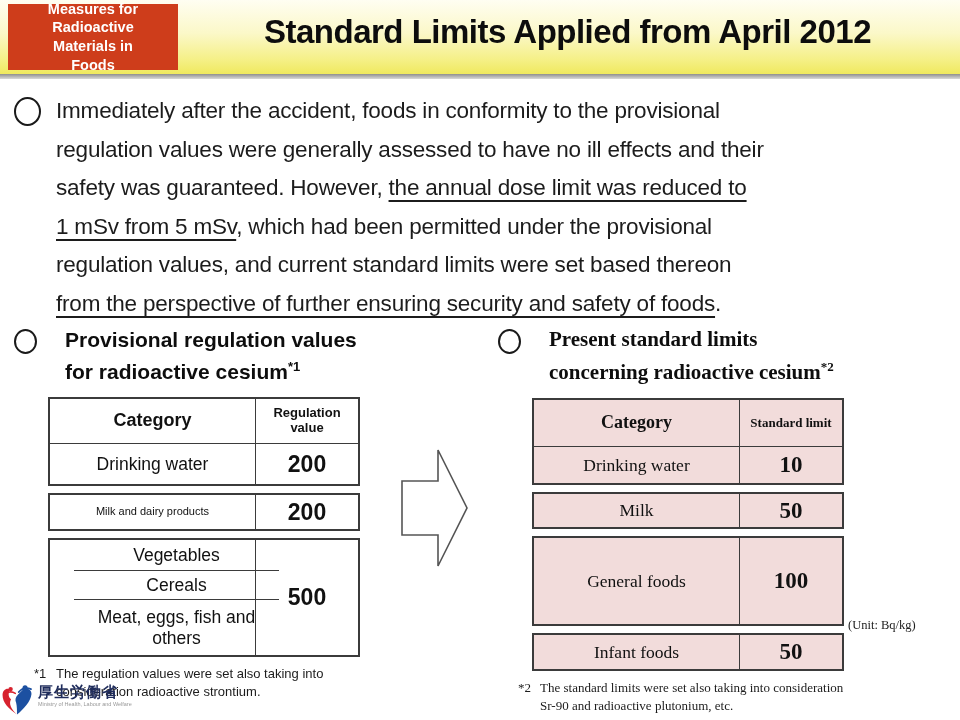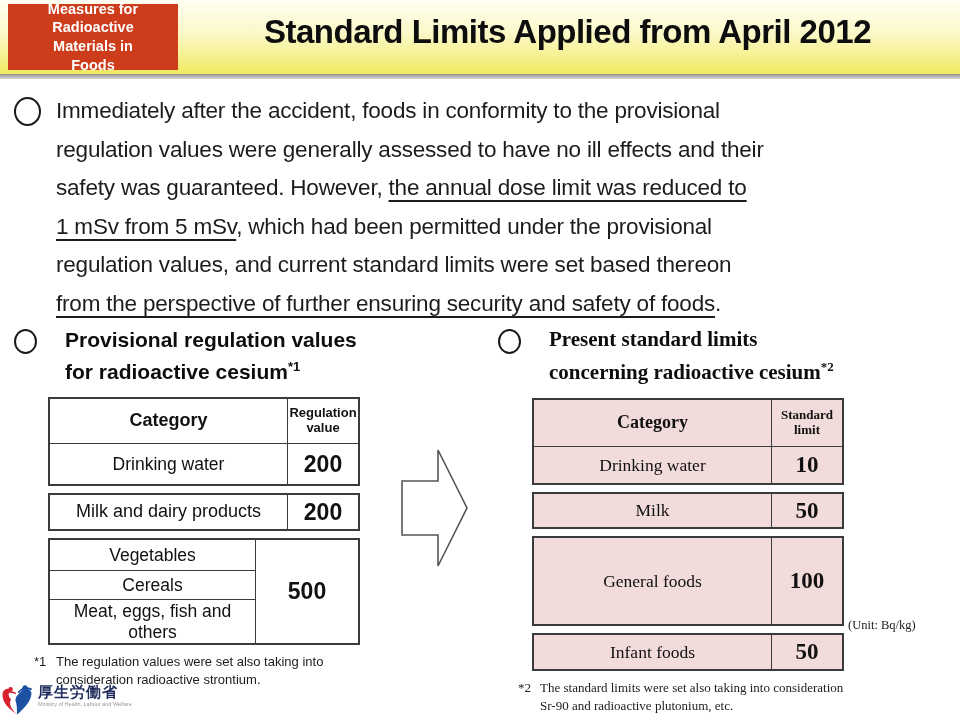--- a/index.html
+++ b/index.html
@@ -53,39 +53,39 @@
   .col-heading .bullet { margin-top:3px; }
   .heading-text { font-size:21px; font-weight:700; line-height:27px; color:#0d0d0d; }
   .heading-text sup { font-size:13px; font-weight:700; }
 
   
   .tbl { margin:12px 0 0 34px; width:312px; }
   .tbl-block { border:2px solid #3b3b3b; background:#fff; margin-bottom:7px; }
   .trow { display:flex; }
   .trow + .trow { border-top:1.5px solid #3b3b3b; }
   .cat {
-    width:238px; border-right:1.5px solid #3b3b3b;
+    width:206px; border-right:1.5px solid #3b3b3b;
     display:flex; align-items:center; justify-content:center; text-align:center;
     font-size:17.5px; line-height:1.2; padding:2px 6px;
   }
-  .cat.small-text { font-size:18px; }
+  .cat.small-text { font-size:11px; }
   .val {
     flex:1; display:flex; align-items:center; justify-content:center;
     font-weight:700; font-size:23px;
   }
   .th.cat { font-weight:700; font-size:18px; }
   .th.val { font-weight:700; font-size:13px; line-height:1.15; text-align:center; }
   .block-merged { display:flex; }
   .block-merged .cats { width:206px; border-right:1.5px solid #3b3b3b; }
-  .block-merged .cats .cat { width:100%; border-right:none; }
+  .block-merged .cats .cat { width:100%; border-right:none;margin-left:24px; }
   .block-merged .cats .cat + .cat { border-top:1.5px solid #3b3b3b; }
   .pink .cat, .pink .val { background:#f2dcdb; }
 
   .h44{height:44px} .h40{height:40px} .h34{height:34px}
-  .h30{height:30px} .h29{height:29px} .h56{height:44px}
+  .h30{height:30px} .h29{height:29px} .h56{height:56px}
   .h46{height:46px} .h36{height:36px} .h33{height:33px} .h86{height:86px}
 
   
   .footnote { display:flex; margin:8px 0 0 20px; width:330px; font-size:13px; line-height:1.35; color:#1c1c1c; }
   .fn-marker { width:22px; flex:none; }
   .unit-note { position:absolute; left:350px; top:292px; font-size:12.5px; color:#1c1c1c; }
 
   
   .big-arrow { position:absolute; top:448px; left:401px; }
 

